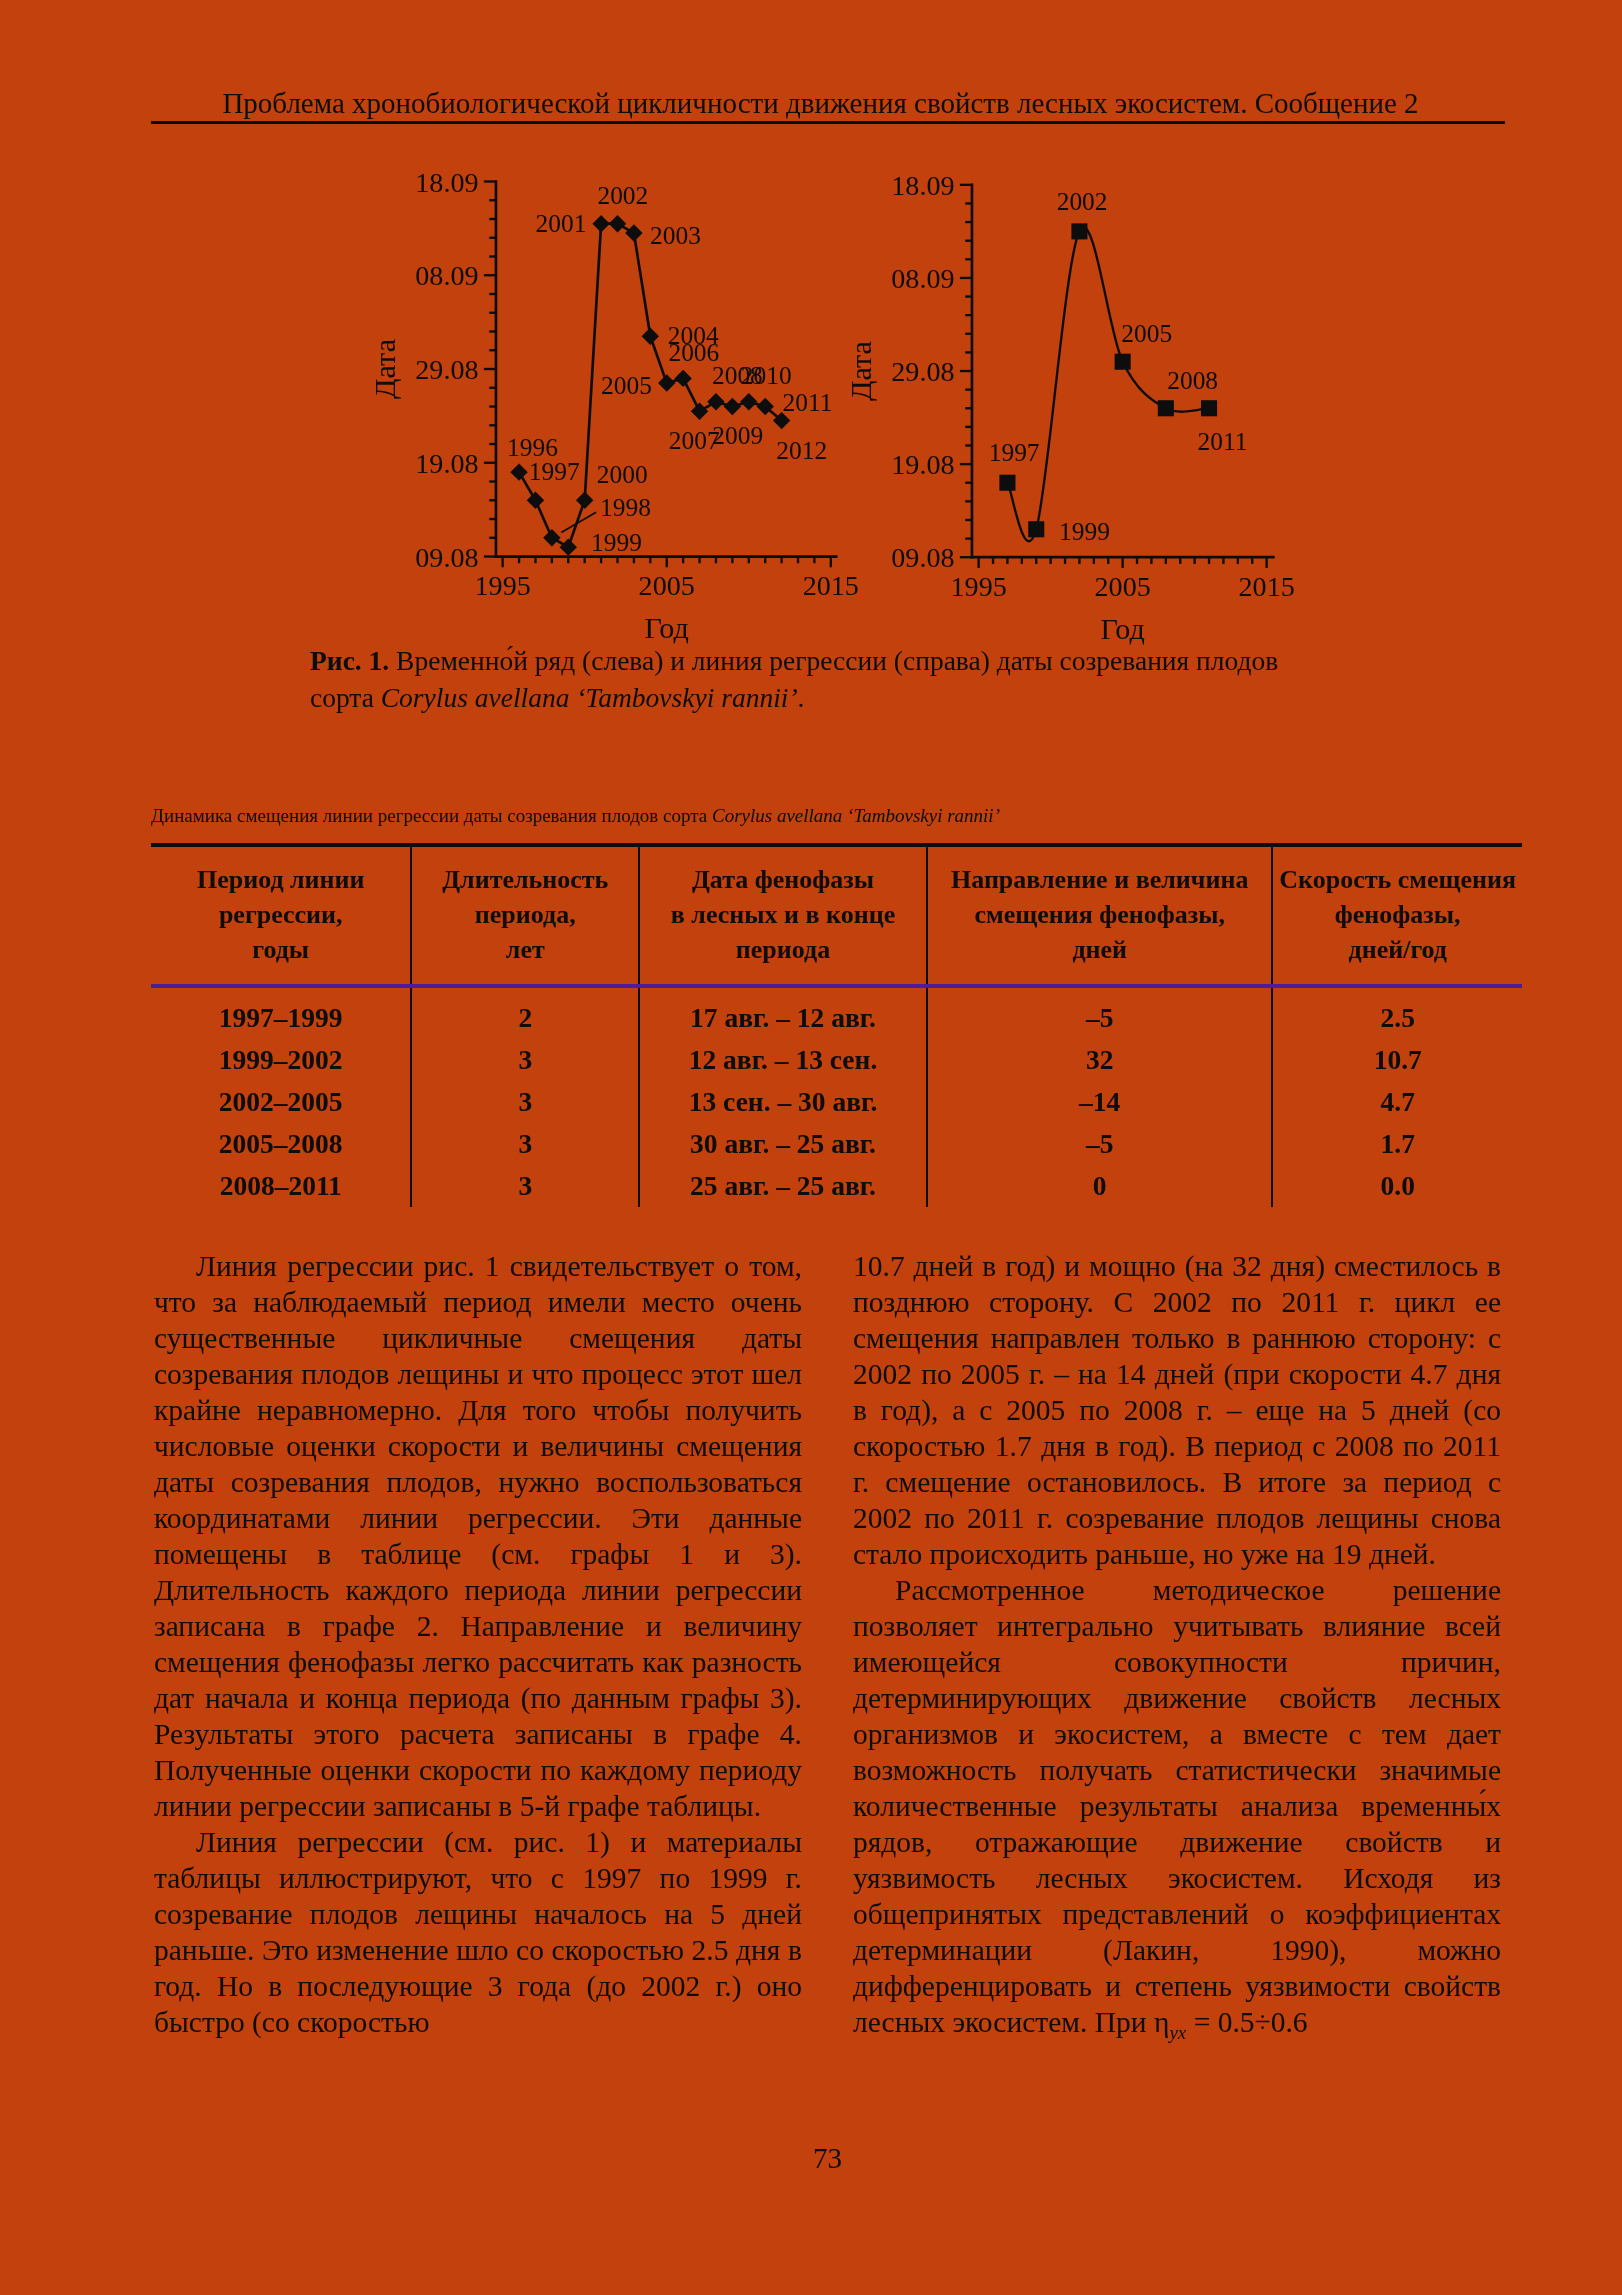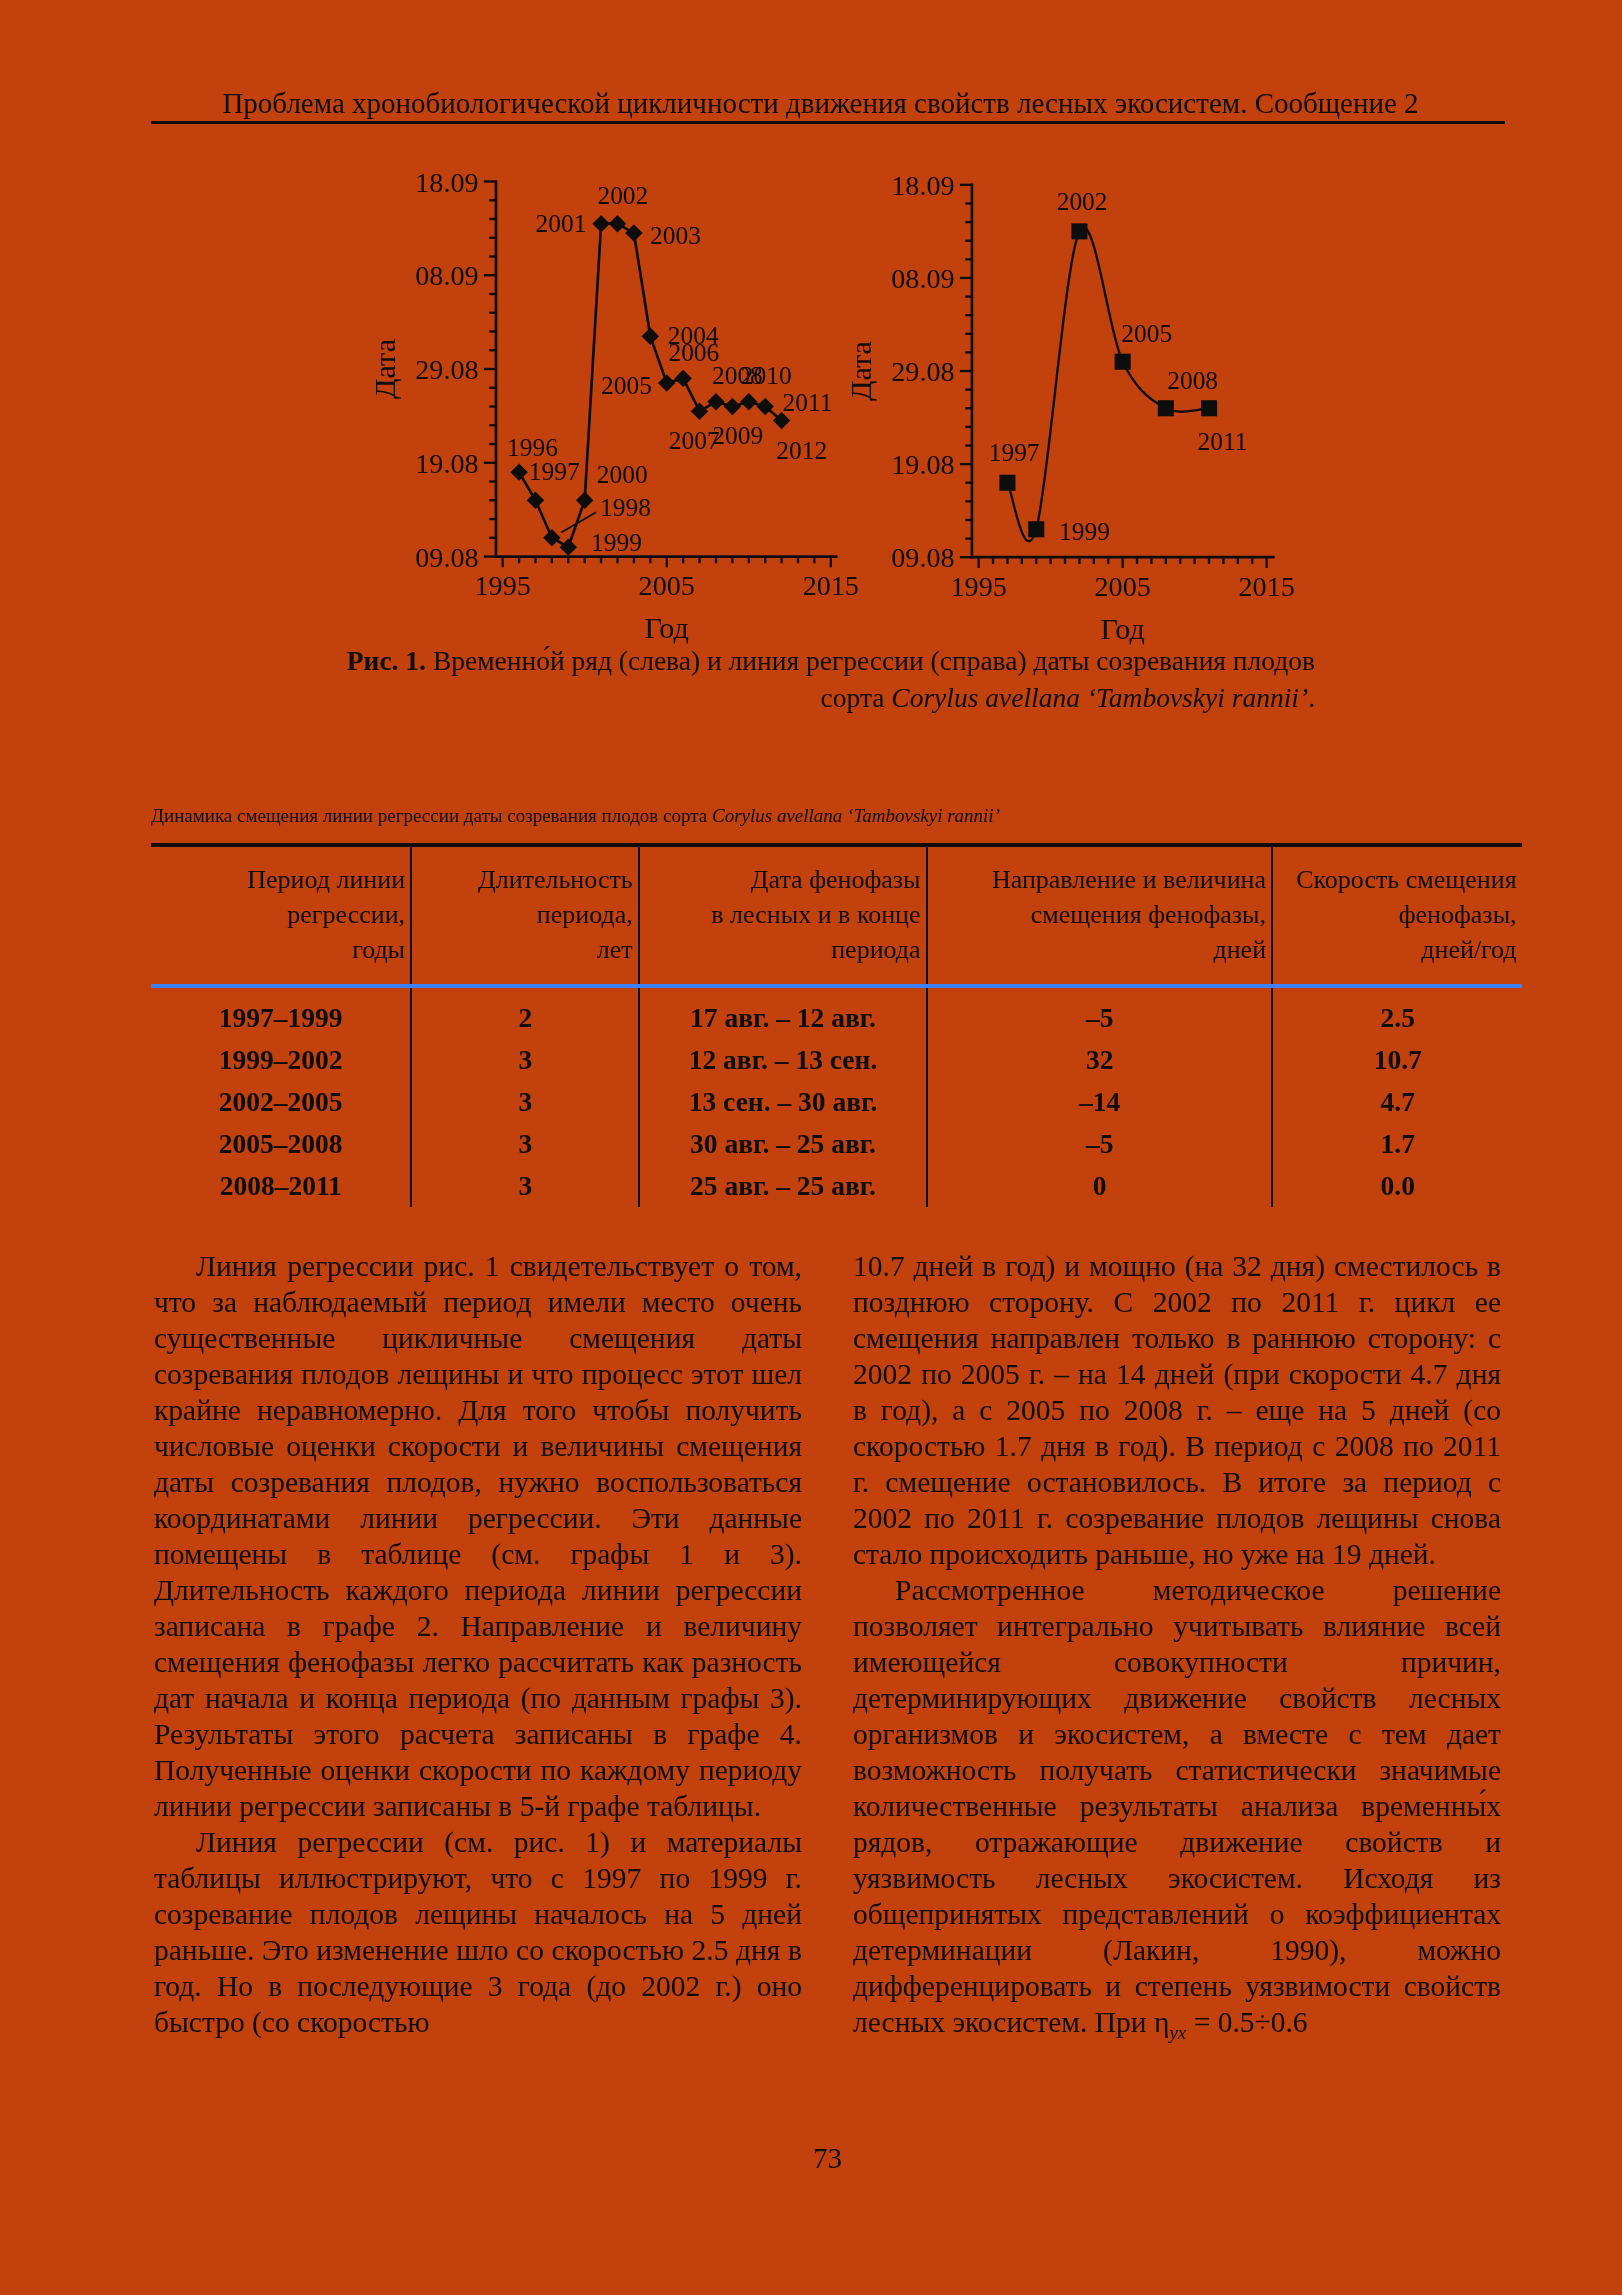--- a/index.html
+++ b/index.html
@@ -23,39 +23,39 @@
   svg.chart{position:absolute;width:509px;height:489px;}
   #chart-left{left:362px;top:158px;}
   #chart-right{left:838px;top:158px;}
   svg.chart text{fill:#0d0d0d;font-family:"Liberation Serif","DejaVu Serif",serif;}
   svg.chart .tick-label{font-size:42px;}
   svg.chart .pt-label{font-size:38px;}
   svg.chart .ax-label{font-size:45px;}
   
   .fig-caption{
     position:absolute;top:642px;left:310px;width:1005px;margin:0;
-    text-align:right;font-size:27.5px;line-height:37px;
+    text-align:left;font-size:27.5px;line-height:37px;
   }
   .fig-caption b{font-weight:bold;}
   
   .table-title{
     position:absolute;top:799px;left:151px;width:1371px;margin:0;
     font-size:19px;line-height:34px;text-align:left;
   }
   table.datatable{
     position:absolute;top:843px;left:151px;width:1371px;
     border-collapse:collapse;border-top:4px solid #0d0d0d;
     table-layout:fixed;
   }
   table.datatable th{
-    font-weight:normal;font-size:26px;line-height:35px;
-    text-align:right;vertical-align:middle;
+    font-weight:bold;font-size:26px;line-height:35px;
+    text-align:center;vertical-align:middle;
     white-space:pre-line;
     padding:14.7px 5.4px 17.4px 5.4px;
-    border-bottom:4px solid #3b82f6;
+    border-bottom:4px solid #4c1d95;
   }
   table.datatable td{
     font-size:27.5px;height:42px;
     text-align:center;vertical-align:middle;padding:0 5.4px;font-weight:bold;
   }
   table.datatable th + th, table.datatable td + td{border-left:2px solid #0d0d0d;}
   table.datatable tbody tr:first-child td{padding-top:9.4px;}
   
   .body-text{
     position:absolute;top:1248px;left:154px;width:1347px;

